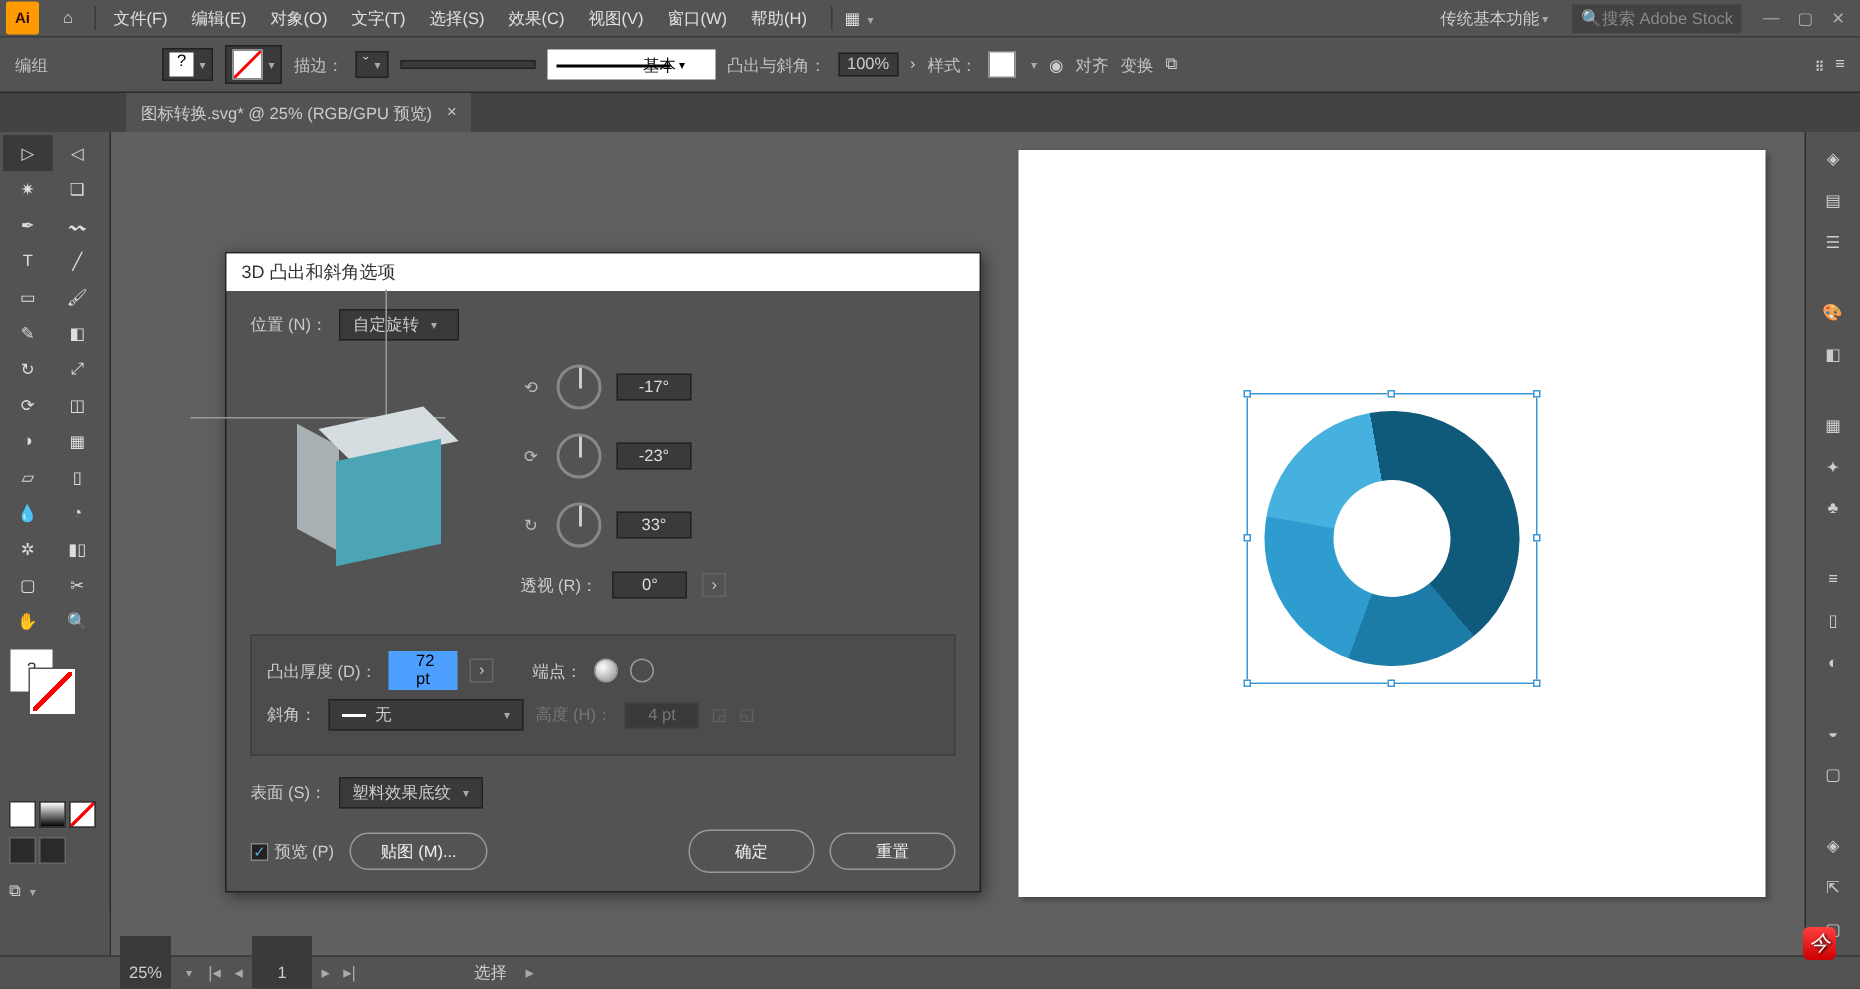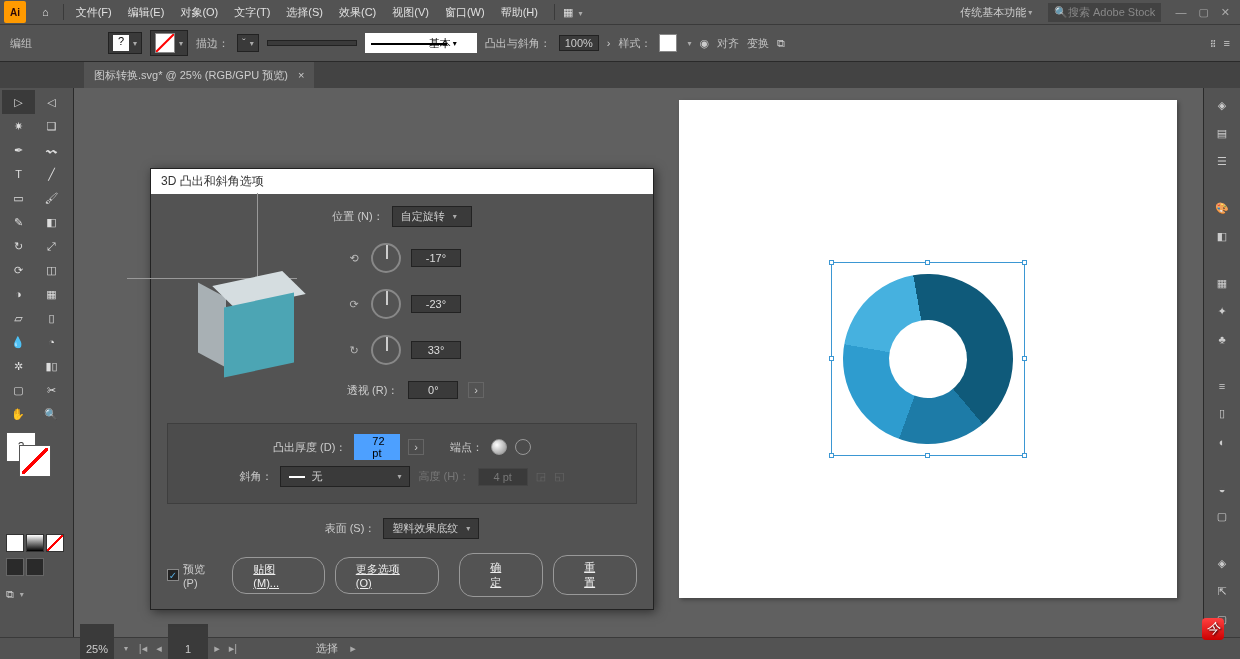--- a/index.html
+++ b/index.html
@@ -55,38 +55,38 @@
 .sel-h.tc{left:50%;top:-3px;margin-left:-3px} .sel-h.bc{left:50%;bottom:-3px;margin-left:-3px}
 .sel-h.ml{left:-3px;top:50%;margin-top:-3px} .sel-h.mr{right:-3px;top:50%;margin-top:-3px}
 
 .panelcol { width: 37px; background: #535353; border-left: 1px solid #2a2a2a; display:flex; flex-direction:column; align-items:center; gap:12px; padding:10px 0;}
 .panelcol .pi { width:22px; height:22px; display:flex; align-items:center; justify-content:center; color:#ccc; cursor:pointer; }
 
 
 .dialog { position:absolute; left:150px; top:168px; width:504px; background:#535353; border:1px solid #222; box-shadow:2px 2px 10px rgba(0,0,0,0.5); z-index:10; }
 .dialog .title { background:#fff; color:#333; padding:4px 10px; font-size:12px; }
 .dialog .body { padding:12px 16px; color:#ccc; }
-.dialog .row { display:flex; align-items:center; gap:8px; margin-bottom:6px;justify-content:center; }
+.dialog .row { display:flex; align-items:center; gap:8px; margin-bottom:6px; }
 .dialog .dropfield { background:#3a3a3a; border:1px solid #222; padding:2px 8px; display:flex; align-items:center; gap:6px; min-width:80px; }
 .dialog .section { display:flex; margin-bottom:10px; }
 .dialog .cube-area { width:180px; height:180px; position:relative; }
 .dialog .rot-col { display:flex; flex-direction:column; gap:16px; padding-top:10px; }
 .dialog .rot-row { display:flex; align-items:center; gap:10px; }
 .dialog .rot-icon { width:14px; color:#bbb; text-align:center; }
 .dialog .dial { width:30px; height:30px; border-radius:50%; border:2px solid #888; position:relative; }
 .dialog .dial::after { content:""; position:absolute; width:2px; height:14px; background:#ccc; left:50%; top:0; transform-origin:bottom; }
 .dialog .valbox { background:#3a3a3a; border:1px solid #222; padding:2px 6px; width:50px; text-align:center; color:#ddd; }
 .dialog .extrude-sec { border:1px solid #3e3e3e; padding:10px; margin-bottom:14px; background:#4c4c4c; }
 .dialog .extrude-sec .hdr { margin-bottom:10px; color:#ddd; }
 .dialog .inp-sel { background:#4da0ff; color:#000; padding:1px 18px; width:46px; }
 .dialog .cap-swatch { width:16px; height:16px; border-radius:50%; border:1px solid #999; display:inline-block; }
 .dialog .cap-swatch.solid { background: radial-gradient(circle at 35% 35%, #fff, #888); }
 .dialog .cap-swatch.empty { background: #4c4c4c; }
 .dialog .buttons { display:flex; gap:10px; align-items:center; }
-.dialog .btn { border:1px solid #999; border-radius:14px; padding:4px 20px; cursor:pointer; color:#eee;text-decoration:underline; }
+.dialog .btn { border:1px solid #999; border-radius:14px; padding:4px 20px; cursor:pointer; color:#eee; }
 .dialog .check { display:flex; align-items:center; gap:4px; }
 .dialog .check .box { width:12px; height:12px; background:#222; border:1px solid #888; display:flex; align-items:center; justify-content:center; color:#5ad; font-size:10px; }
 
 
 .cube-wrap { position:absolute; left:50%; top:50%; transform:translate(-50%,-50%); }
 .cube-axis { position:absolute; width:1px; height:170px; background:#999; left:50%; top:-85px; }
 .cube-axis.h { width:170px; height:1px; top:0; left:-85px; }
 .cube { position:relative; width:90px; height:90px; }
 .face { position:absolute; }
 .face.front { width:70px; height:70px; background:#4ca5b4; left:12px; top:22px; transform:skewY(-12deg); }
@@ -348,21 +348,20 @@
           <span class="chev">▾</span>
         </div>
     </div>
 
     <div class="buttons" style="margin-top:14px">
       <div class="check">
           <span class="box">✓</span>
           <span>预览 (P)</span>
         </div>
       <div class="btn">贴图 (M)...</div>
-      <div class="btn">更多选项 (O)</div>
       <div style="flex:1"></div>
       <div class="btn" style="padding:6px 30px">确定</div>
       <div class="btn" style="padding:4px 30px">重置</div>
     </div>
   </div>
 </div>
 
 <div class="statusbar">
   <div class="zoom">25%</div>
     <span class="chev">▾</span>

